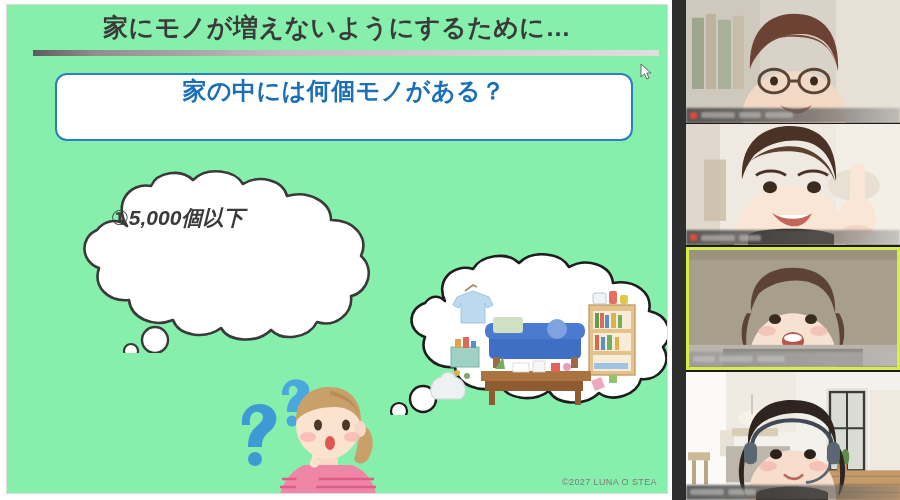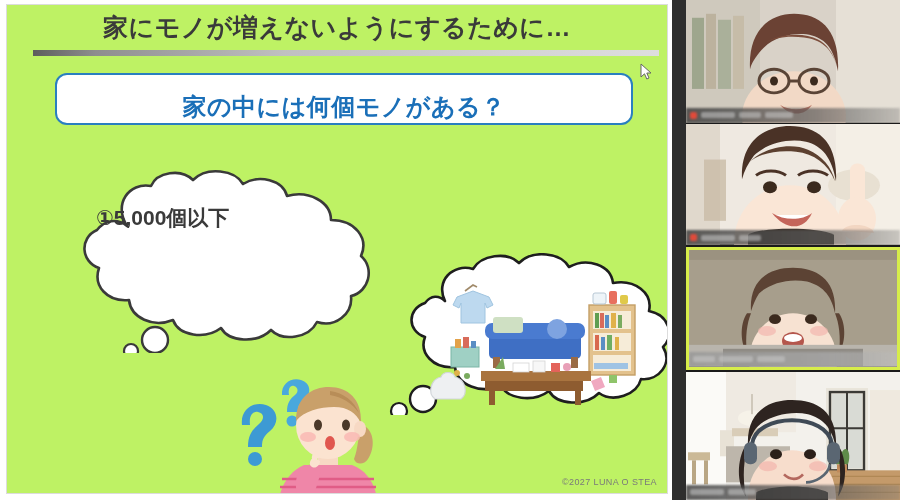--- a/index.html
+++ b/index.html
@@ -15,21 +15,21 @@
   .share-area{
     position:relative;
     width:672px;height:500px;
     background:#ffffff;
     box-sizing:border-box;
     padding:4px 4px 6px 6px;
   }
   .slide{
     position:relative;
     width:100%;height:100%;
-    background:#bef264;
+    background:#86efac;
     border:1px solid #dcdcdc;
     box-sizing:border-box;
     overflow:hidden;
   }
 
   
   .slide-title{
     position:absolute;left:0;right:0;top:6px;
     text-align:center;
     font-size:25px;font-weight:bold;
@@ -38,41 +38,41 @@
     white-space:nowrap;
   }
   .title-rule{
     position:absolute;left:26px;right:8px;top:45px;height:6px;
     background:linear-gradient(to right,#5d5d5d 0%,#8e8e8e 10%,#c0c0c0 40%,#d3d3d3 75%,#dedede 100%);
   }
 
   
   .question-box{
     position:absolute;left:48px;top:68px;
-    width:578px;height:52px;
+    width:578px;height:68px;
     border:2.5px solid #2a7fc0;
     border-radius:12px;
     background:#ffffff;
-    display:flex;align-items:flex-end;justify-content:center;
+    display:flex;align-items:flex-start;justify-content:center;
     box-sizing:border-box;
   }
   .question-text{
     font-size:24px;font-weight:bold;color:#1a6fb8;
     letter-spacing:.5px;white-space:nowrap;
   }
 
   
   .answer-cloud{
     position:absolute;left:62px;top:163px;
     width:318px;height:185px;
   }
   .answer-cloud svg{position:absolute;inset:0;}
   .answer-list{
-    position:absolute;left:27px;top:36px;
-    display:flex;flex-direction:row;gap:2px;
+    position:absolute;left:42px;top:36px;
+    display:flex;flex-direction:row;gap:2px;font-style:italic;
   }
   .answer-item{
     font-size:21px;font-weight:bold;color:#3a3a3a;
     line-height:1.33;white-space:nowrap;
   }
 
   
   .room-cloud{
     position:absolute;left:378px;top:248px;
     width:292px;height:162px;

